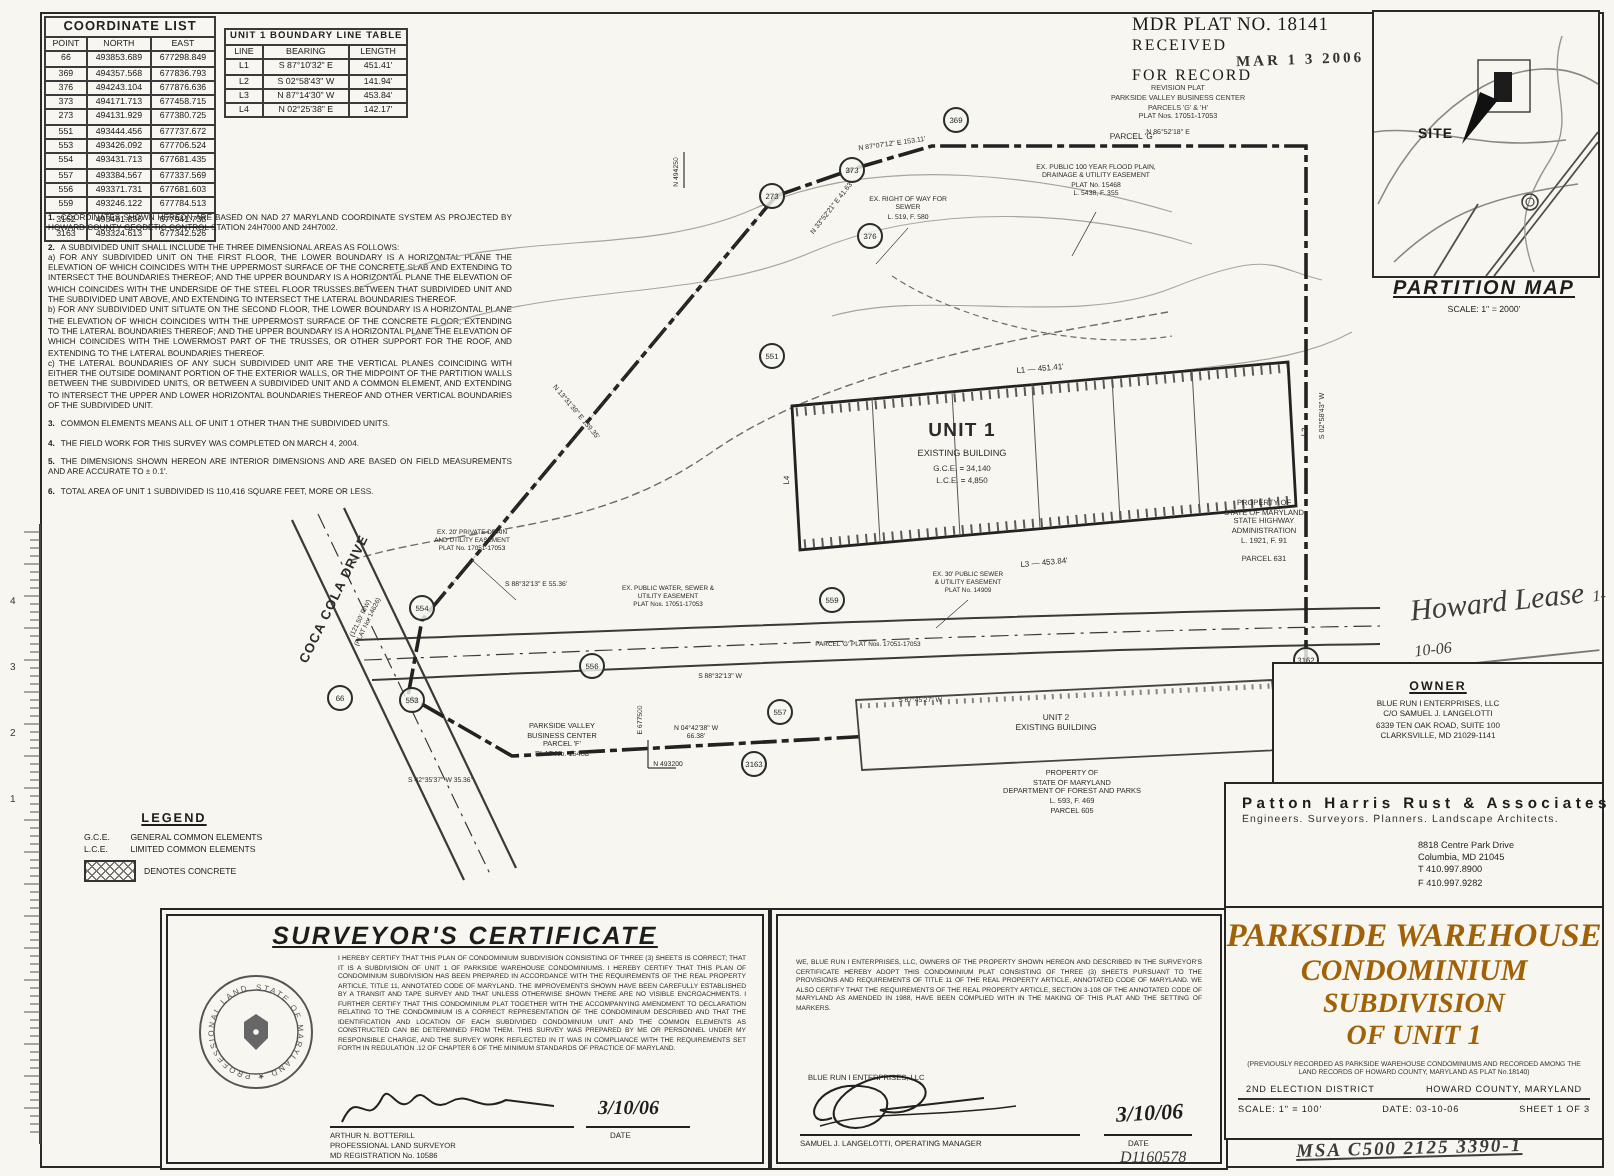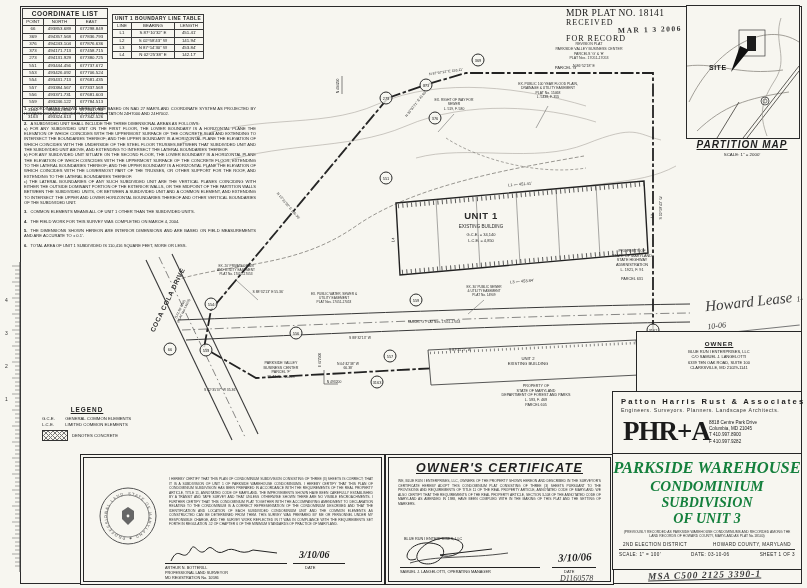--- a/index.html
+++ b/index.html
@@ -46,21 +46,21 @@
   .handdate{font-family:"Liberation Serif",serif;font-style:italic;font-weight:bold}
 
   
   .blk{border:1.6px solid #262626;background:#f7f6f0}
   .owner-lines div{font-size:4px;line-height:5.4px;text-align:center}
   .firmname{font-size:7.6px;font-weight:bold;letter-spacing:2.2px;white-space:nowrap}
   .firmtag{font-size:5.2px;letter-spacing:.6px;color:#333;white-space:nowrap}
   .phra{font-family:"Liberation Serif",serif;font-weight:bold;font-size:27px;letter-spacing:-1px;color:#1b1b1b}
   .firmaddr div{font-size:4.6px;line-height:6.2px;color:#222}
   .bigtitle div{font-family:"Liberation Serif",serif;font-style:italic;font-weight:bold;text-align:center;
-                color:#15803d}
+                color:#a16207}
   .tb-note{font-size:3.4px;line-height:4.4px;text-align:center;color:#333}
   .tb-row{font-size:4.6px;letter-spacing:.4px}
 
   .script{font-family:"Liberation Serif",serif;font-style:italic;color:#3c3c3c}
   .hatchbox{background:
       repeating-linear-gradient(45deg,#777 0 .7px,transparent .7px 3.2px),
       repeating-linear-gradient(-45deg,#777 0 .7px,transparent .7px 3.2px);
       border:0.8px solid #333}
   .legend-line{font-size:4.3px;line-height:6px;white-space:nowrap}
   .legend-abbr{display:inline-block;width:22px}
@@ -483,20 +483,21 @@
     <span class="legend-abbr">L.C.E.</span>
     <span>LIMITED COMMON ELEMENTS</span>
   </div>
   <div class="legend-line" style="margin-top:2px;display:flex;align-items:center;gap:4px">
     <span class="hatchbox" style="display:inline-block;width:24px;height:9px"></span>
     <span>DENOTES CONCRETE</span>
   </div>
 </div>
 
 <div class="abs panel" style="left:80px;top:454px;width:303px;height:129px">
+  <div class="certhead" style="margin-top:6px">SURVEYOR'S CERTIFICATE</div>
 
   <svg class="abs" style="left:14px;top:28px" width="66" height="66">
     <circle cx="33" cy="33" r="28" fill="none" stroke="#555" stroke-width="1"></circle>
     <circle cx="33" cy="33" r="21" fill="none" stroke="#555" stroke-width="0.7"></circle>
     <defs>
         <path id="sealring" d="M33,12 a21,21 0 1,1 -0.01,0"></path>
       </defs>
     <text font-size="4" fill="#555" letter-spacing="1">
       <textPath href="#sealring" id="sealtext">STATE OF MARYLAND ★ PROFESSIONAL LAND SURVEYOR ★</textPath>
     </text>
@@ -513,21 +514,20 @@
   <div class="abs sigline" style="left:212px;top:108px;width:52px"></div>
   <div class="abs" style="left:224px;top:110px;font-size:4px">DATE</div>
   <div class="abs" style="left:84px;top:111px;font-size:3.8px;line-height:5px">
     <div>ARTHUR N. BOTTERILL</div>
     <div>PROFESSIONAL LAND SURVEYOR</div>
     <div>MD REGISTRATION No. 10586</div>
   </div>
 </div>
 
 <div class="abs panel" style="left:385px;top:454px;width:227px;height:129px">
-  <div class="certhead" style="margin-top:6px">OWNER'S CERTIFICATE</div>
   <div class="abs certbody" style="left:12px;top:24px;width:203px">WE, BLUE RUN I ENTERPRISES, LLC, OWNERS OF THE PROPERTY SHOWN HEREON AND DESCRIBED IN THE SURVEYOR'S CERTIFICATE HEREBY ADOPT THIS CONDOMINIUM PLAT CONSISTING OF THREE (3) SHEETS PURSUANT TO THE PROVISIONS AND REQUIREMENTS OF TITLE 11 OF THE REAL PROPERTY ARTICLE, ANNOTATED CODE OF MARYLAND. WE ALSO CERTIFY THAT THE REQUIREMENTS OF THE REAL PROPERTY ARTICLE, SECTION 3-108 OF THE ANNOTATED CODE OF MARYLAND AS AMENDED IN 1988, HAVE BEEN COMPLIED WITH IN THE MAKING OF THIS PLAT AND THE SETTING OF MARKERS.</div>
   <div class="abs" style="left:18px;top:82px;font-size:3.8px">BLUE RUN I ENTERPRISES, LLC</div>
   <svg class="abs" style="left:10px;top:70px" width="150" height="44">
     <path d="M20,34 C4,40 10,16 34,18 C60,20 44,44 26,38 C10,32 34,8 58,14 C78,19 60,36 44,30 L96,24" stroke="#222" stroke-width="1" fill="none"></path>
     <path d="M14,38 C40,30 70,34 112,28" stroke="#222" stroke-width="0.8" fill="none"></path>
   </svg>
   <div class="abs sigline" style="left:14px;top:112px;width:140px"></div>
   <div class="abs" style="left:14px;top:114px;font-size:3.9px">SAMUEL J. LANGELOTTI, OPERATING MANAGER</div>
   <div class="abs handdate" style="left:172px;top:96px;font-size:11px;transform:rotate(-3deg)">3/10/06</div>
   <div class="abs sigline" style="left:166px;top:112px;width:44px"></div>
@@ -540,35 +540,34 @@
       <div>BLUE RUN I ENTERPRISES, LLC</div>
       <div>C/O SAMUEL J. LANGELOTTI</div>
       <div>6339 TEN OAK ROAD, SUITE 100</div>
       <div>CLARKSVILLE, MD 21029-1141</div>
     </div>
 </div>
 
 <div class="abs blk" style="left:612px;top:391px;width:188px;height:62px">
   <div style="margin:5px 0 0 8px" class="firmname">Patton Harris Rust &amp; Associates</div>
   <div style="margin:1px 0 0 8px" class="firmtag">Engineers. Surveyors. Planners. Landscape Architects.</div>
-  <div class="abs phra" style="left:10px;top:24px">PHR+A</div>
   <div class="abs firmaddr" style="left:96px;top:28px">
       <div>8818 Centre Park Drive</div>
       <div>Columbia, MD 21045</div>
       <div>T 410.997.8900</div>
       <div>F 410.997.9282</div>
     </div>
 </div>
 
 <div class="abs blk" style="left:612px;top:453px;width:188px;height:115px">
   <div class="bigtitle" style="margin-top:4px">
     <div style="font-size:16.5px">PARKSIDE WAREHOUSE</div>
     <div style="font-size:15px">CONDOMINIUM</div>
     <div style="font-size:14px">SUBDIVISION</div>
-    <div style="font-size:14px">OF UNIT 3</div>
+    <div style="font-size:14px">OF UNIT 1</div>
   </div>
   <div class="tb-note" style="margin:3px 8px 0 8px">(PREVIOUSLY RECORDED AS PARKSIDE WAREHOUSE CONDOMINIUMS AND RECORDED AMONG THE LAND RECORDS OF HOWARD COUNTY, MARYLAND AS PLAT No.18140)</div>
   <div style="display:flex;justify-content:space-between;margin:3px 10px 0 10px" class="tb-row">
     <span>2ND ELECTION DISTRICT</span>
     <span>HOWARD COUNTY, MARYLAND</span>
   </div>
   <div style="display:flex;justify-content:space-between;margin:2px 6px 0 6px;border-top:0.8px solid #333;padding-top:2px" class="tb-row">
     <span>SCALE: 1" = 100'</span>
     <span>DATE: 03-10-06</span>
     <span>SHEET 1 OF 3</span>

